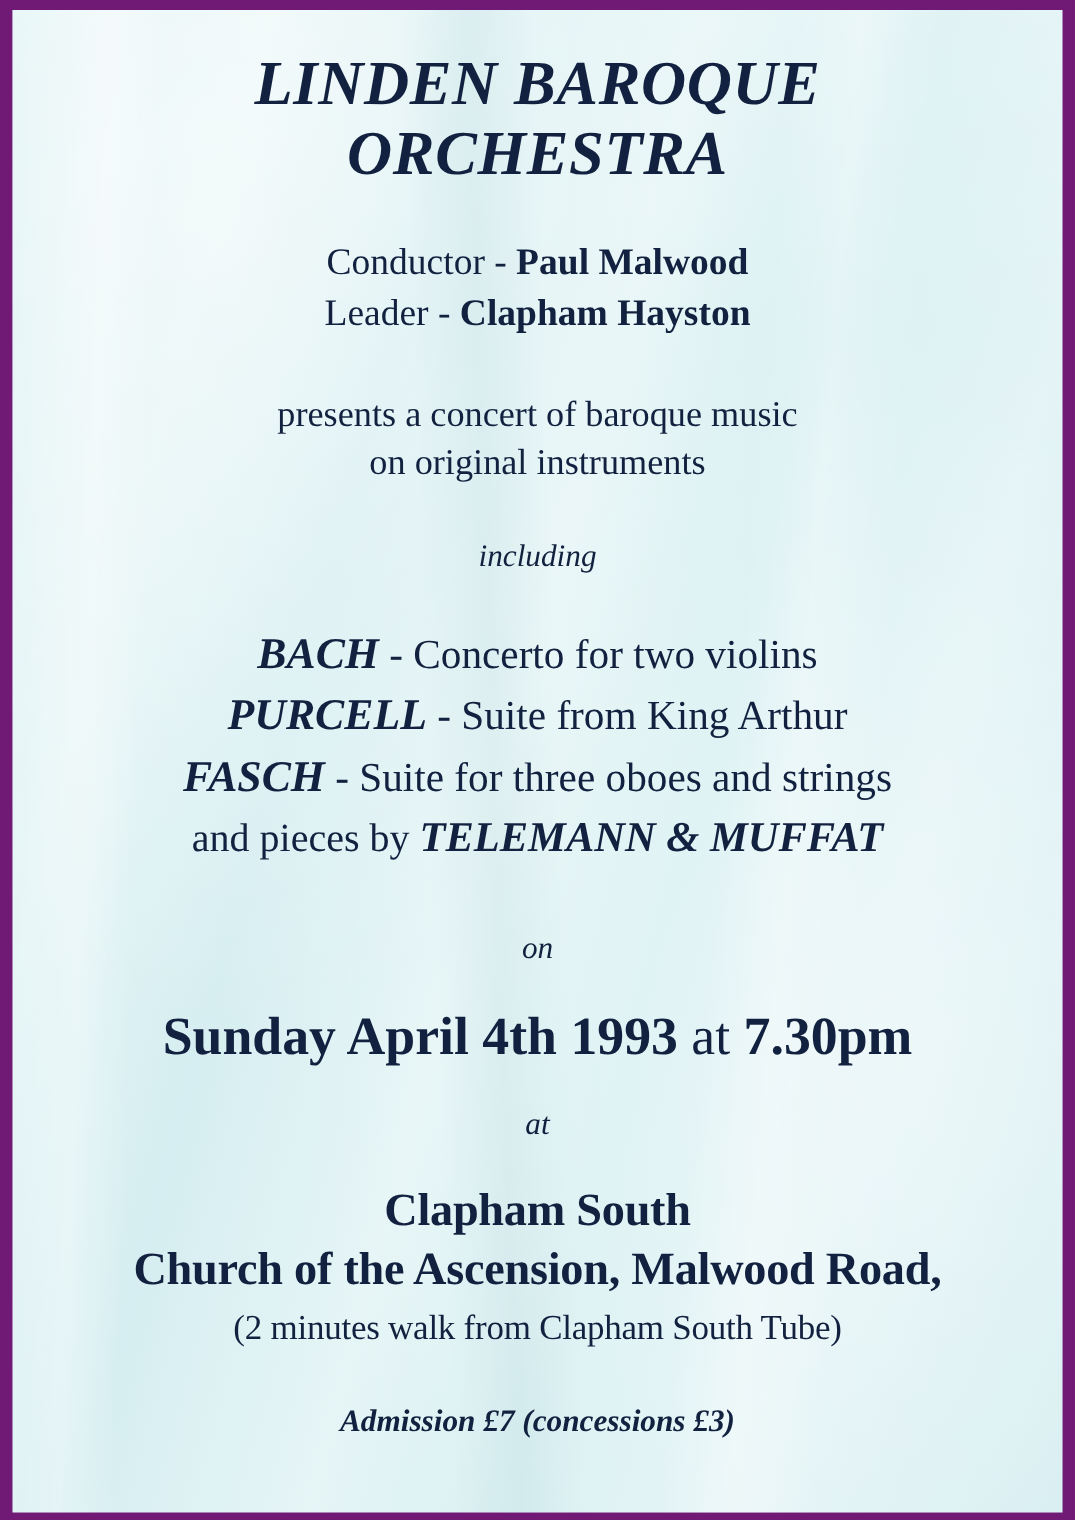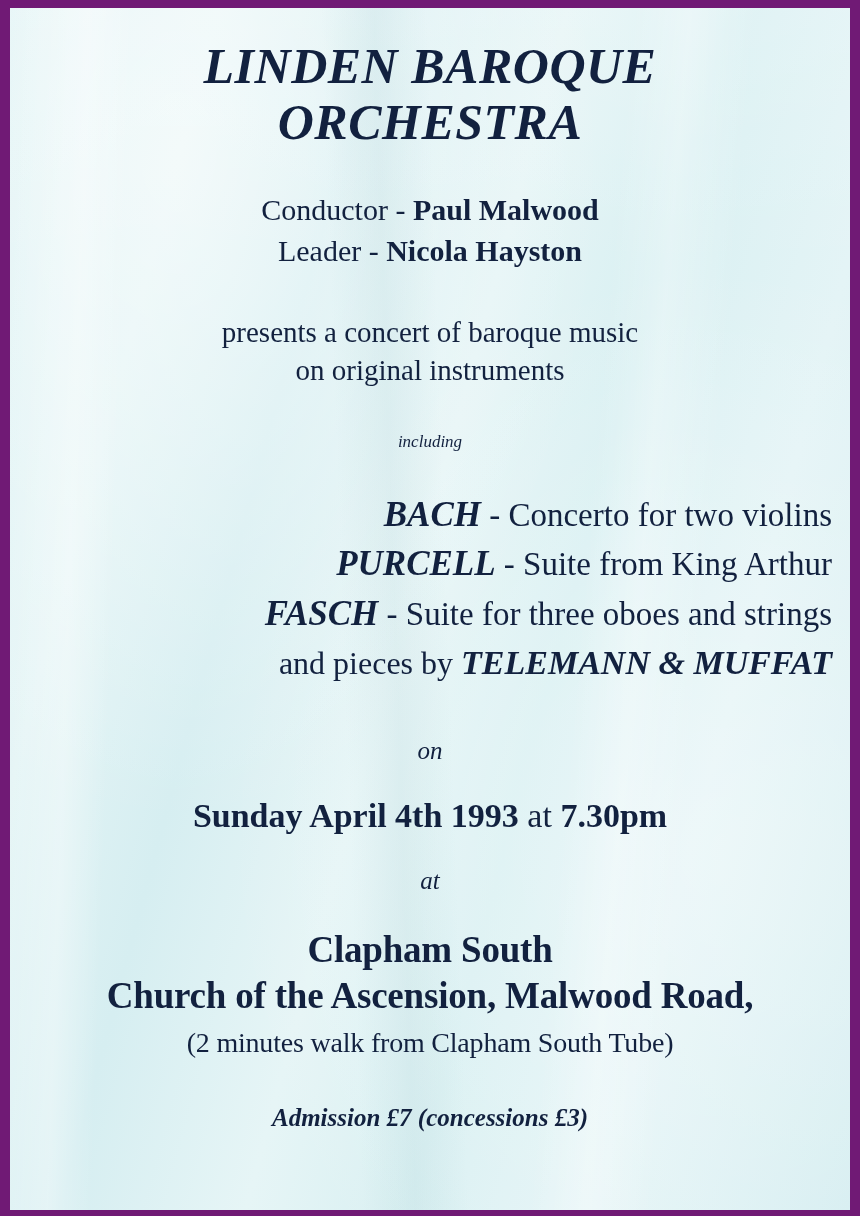--- a/index.html
+++ b/index.html
@@ -76,29 +76,28 @@
   }
 
   .presents {
     margin-top: 42px;
     font-size: 29px;
     line-height: 1.32;
   }
 
   .including {
     margin-top: 42px;
-    font-size: 17px;
+    font-size: 25px;
     font-style: italic;
   }
 
   .programme {
     margin-top: 38px;
     font-size: 33px;
     line-height: 1.42;
-    text-align: right;
   }
   .programme .composer {
     font-weight: bold;
     font-style: italic;
     font-size: 35px;
   }
   .programme .last-line {
     font-size: 32px;
   }
   .programme .last-line .composer {
@@ -106,21 +105,21 @@
   }
 
   .word-on {
     margin-top: 50px;
     font-size: 25px;
     font-style: italic;
   }
 
   .datetime {
     margin-top: 32px;
-    font-size: 34px;
+    font-size: 43px;
     font-weight: bold;
   }
   .datetime .at-word {
     font-weight: normal;
   }
 
   .word-at {
     margin-top: 32px;
     font-size: 25px;
     font-style: italic;
@@ -159,21 +158,21 @@
       <div class="title">
         <div>LINDEN BAROQUE</div>
         <div>ORCHESTRA</div>
       </div>
 
       <div class="credits">
         <div>
           <span>Conductor - </span><span class="name">Paul Malwood</span>
         </div>
         <div>
-          <span>Leader - </span><span class="name">Nicola Hayston</span>
+          <span>Leader - </span><span class="name">Clapham Hayston</span>
         </div>
       </div>
 
       <div class="presents">
         <div>presents a concert of baroque music</div>
         <div>on original instruments</div>
       </div>
 
       <div class="including">including</div>
 

